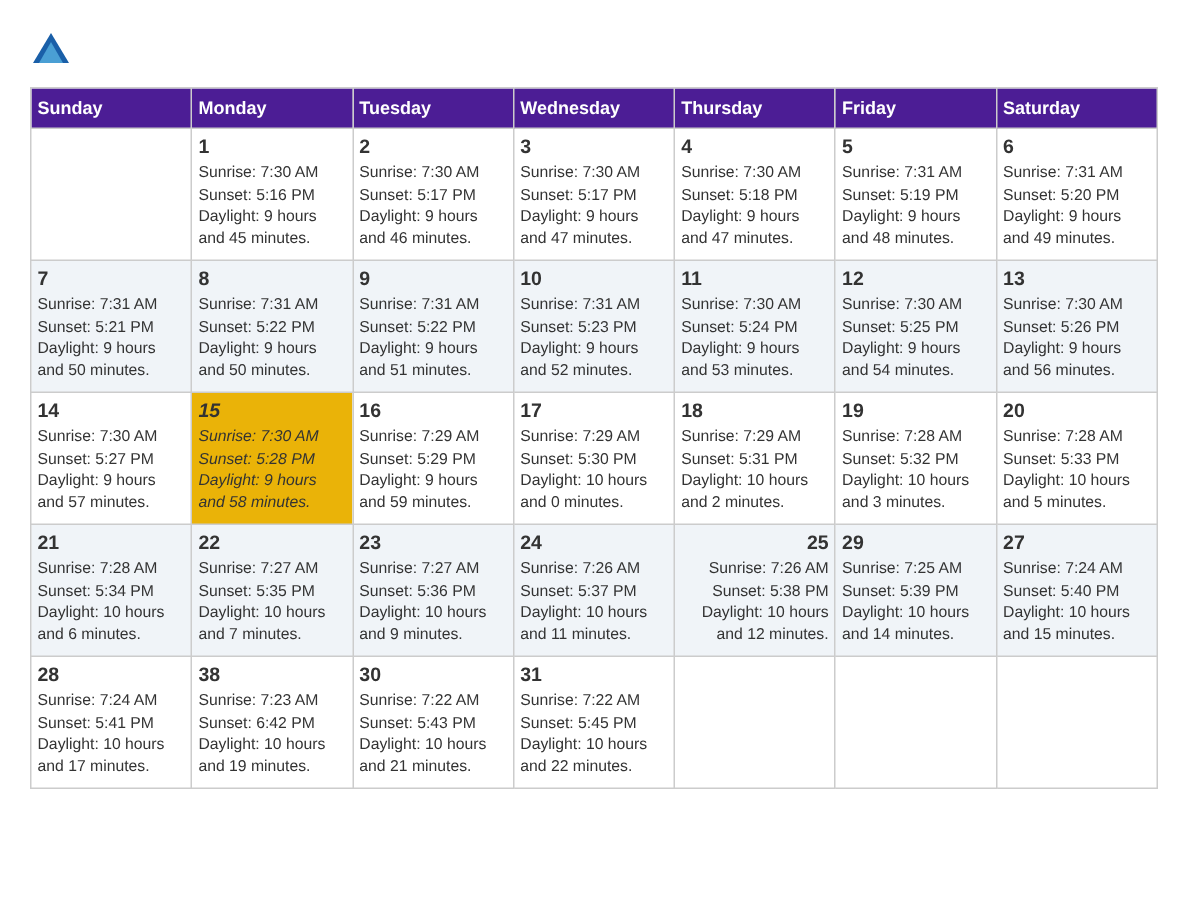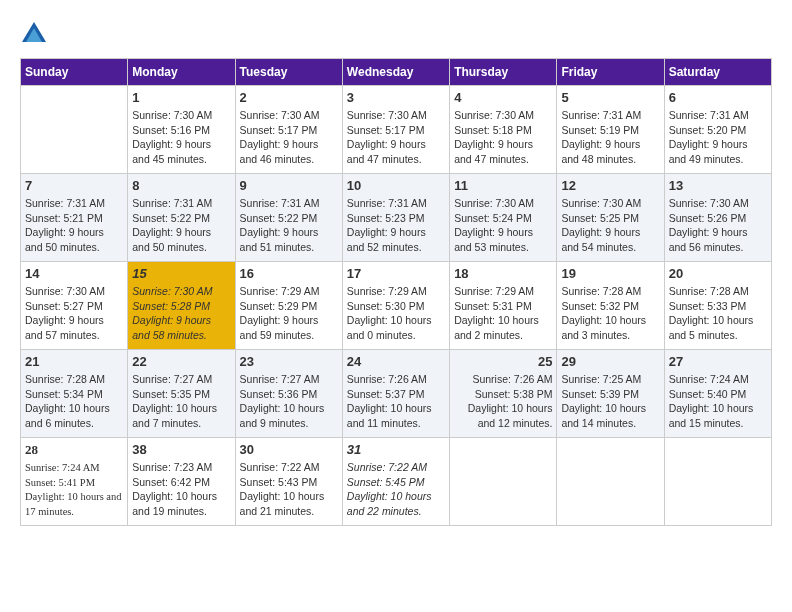--- a/index.html
+++ b/index.html
@@ -290,39 +290,39 @@
 Daylight: 10 hours and 14 minutes.</div>
         </td>
         <td style="background: rgb(240, 244, 248);">
           <div class="day-number">27</div>
           <div class="day-info" style="white-space: pre-line;">Sunrise: 7:24 AM
 Sunset: 5:40 PM
 Daylight: 10 hours and 15 minutes.</div>
         </td>
       </tr>
       <tr>
-        <td style="background: rgb(255, 255, 255); font-family: Liberation Serif, serif;">
+        <td style="background: rgb(255, 255, 255);">
           <div class="day-number">28</div>
           <div class="day-info" style="white-space: pre-line;">Sunrise: 7:24 AM
 Sunset: 5:41 PM
 Daylight: 10 hours and 17 minutes.</div>
         </td>
         <td style="background: rgb(255, 255, 255);">
           <div class="day-number">38</div>
           <div class="day-info" style="white-space: pre-line;">Sunrise: 7:23 AM
 Sunset: 6:42 PM
 Daylight: 10 hours and 19 minutes.</div>
         </td>
         <td style="background: rgb(255, 255, 255);">
           <div class="day-number">30</div>
           <div class="day-info" style="white-space: pre-line;">Sunrise: 7:22 AM
 Sunset: 5:43 PM
 Daylight: 10 hours and 21 minutes.</div>
         </td>
-        <td style="background: rgb(255, 255, 255); font-style: italic;">
+        <td style="background: rgb(255, 255, 255);">
           <div class="day-number">31</div>
           <div class="day-info" style="white-space: pre-line;">Sunrise: 7:22 AM
 Sunset: 5:45 PM
 Daylight: 10 hours and 22 minutes.</div>
         </td>
         <td class="empty-cell"></td>
         <td class="empty-cell"></td>
         <td class="empty-cell"></td>
       </tr>
     </tbody>

